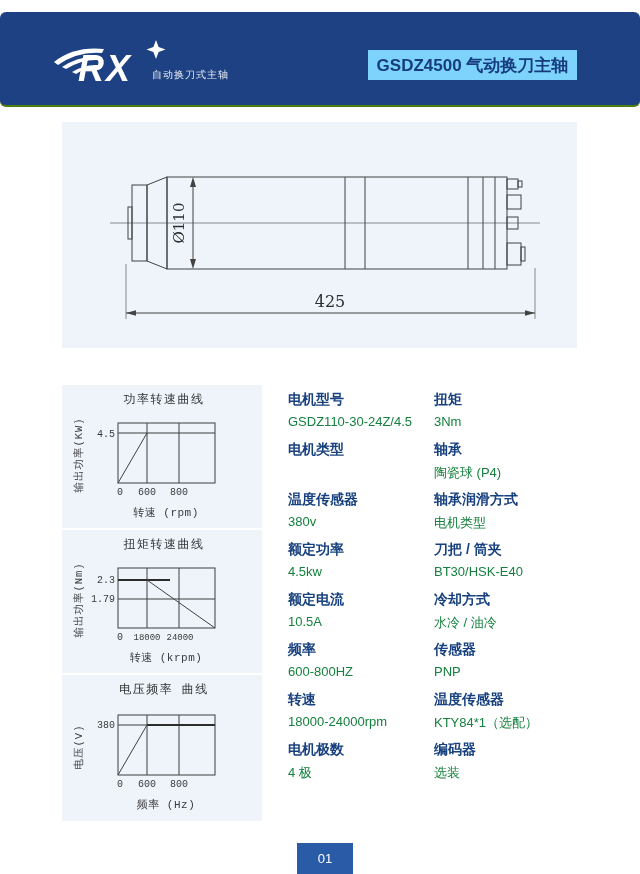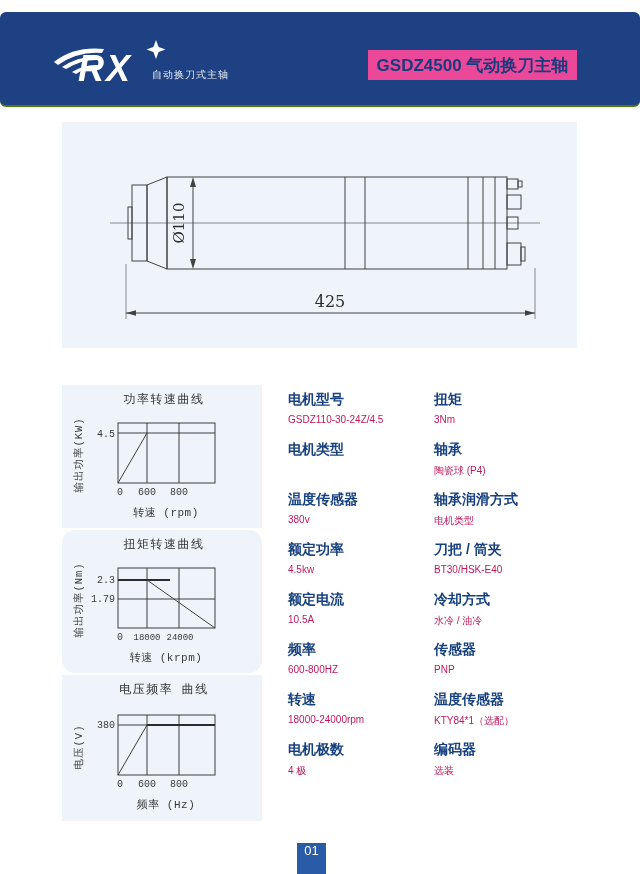--- a/index.html
+++ b/index.html
@@ -11,65 +11,65 @@
     position: absolute; left: 0; top: 12px; width: 640px; height: 95px;
     background: #1d4182; border-bottom: 2px solid #4d7c0f; border-radius: 6px;
   }
   .logo-wrap { position: absolute; left: 52px; top: 24px; width: 170px; height: 56px; }
   .tagline {
     position: absolute; left: 152px; top: 56px;
     color: #e9eef6; font-size: 10px; letter-spacing: 1px; white-space: nowrap;
   }
   .title-box {
     position: absolute; left: 368px; top: 38px; width: 209px; height: 30px;
-    background: #ec4899; display: flex; align-items: center; justify-content: center;
+    background: #7dd3fc; display: flex; align-items: center; justify-content: center;
   }
   .title-box span {
     color: #163c7d; font-size: 17px; font-weight: bold; white-space: nowrap;
   }
 
   
   .drawing-panel {
     position: absolute; left: 62px; top: 122px; width: 515px; height: 226px;
     background: #eef4fa;
   }
   .cad { stroke: #434343; fill: none; stroke-width: 1; }
   .cad-thin { stroke: #6a6f74; fill: none; stroke-width: 0.8; }
   .cad-fill { fill: #434343; stroke: none; }
   .dim-text { font-family: "DejaVu Serif", serif; fill: #2e2e2e; }
 
   
   .chart-panel { position: absolute; left: 62px; width: 200px; background: #eef4fa; font-family: Liberation Mono, monospace; }
   #chart1 { top: 385px; height: 143px; }
-  #chart2 { top: 530px; height: 143px; border-radius: 13px; }
+  #chart2 { top: 530px; height: 143px; }
   #chart3 { top: 675px; height: 146px; }
   .plot-line { stroke: #3f3f3f; stroke-width: 1; fill: none; }
   .plot-bold { stroke: #2c2c2c; stroke-width: 2.2; fill: none; }
   .chart-title { font-size: 12px; fill: #323232; letter-spacing: 1.5px; }
   .tick { font-size: 10px; fill: #3a3a3a; }
   .tick-sm { font-size: 9px; fill: #3a3a3a; }
   .axis-label { font-size: 11px; fill: #3a3a3a; letter-spacing: 0.5px; }
   .y-label { font-size: 10.5px; fill: #3a3a3a; letter-spacing: 1px; }
 
   
   .specs {
     position: absolute; left: 288px; top: 391px;
     display: grid;
     grid-template-columns: 146px 178px;
     grid-template-rows: repeat(8, 50px);
     grid-auto-flow: column;
   }
   .spec-label { color: #17407f; font-size: 14px; font-weight: bold; margin-bottom: 5px; white-space: nowrap; }
-  .spec-value { color: #be185d; font-size: 10px; white-space: nowrap; }
+  .spec-value { color: #15803d; font-size: 13px; white-space: nowrap; }
 
   
   .page-badge {
-    position: absolute; left: 297px; top: 843px; width: 29px; height: 31px;
+    position: absolute; left: 297px; top: 843px; width: 56px; height: 31px;
     background: #2a5ba6; color: #ffffff; font-size: 13px;
-    display: flex; justify-content: center;
+    display: flex; align-items: center; justify-content: center;
   }
 </style>
 </head>
 <body>
 
 <div class="page">
 
   <div class="header">
     <div class="logo-wrap">
       <svg width="170" height="56" viewBox="0 0 170 56">

